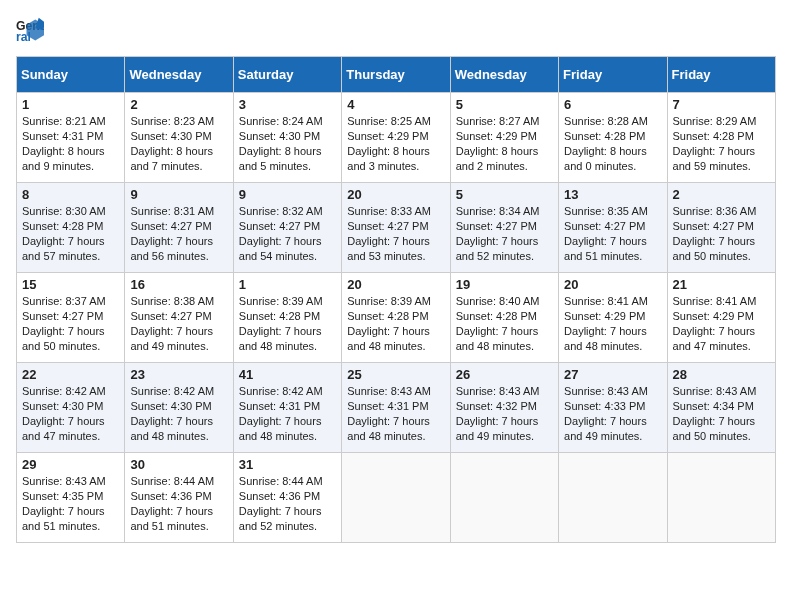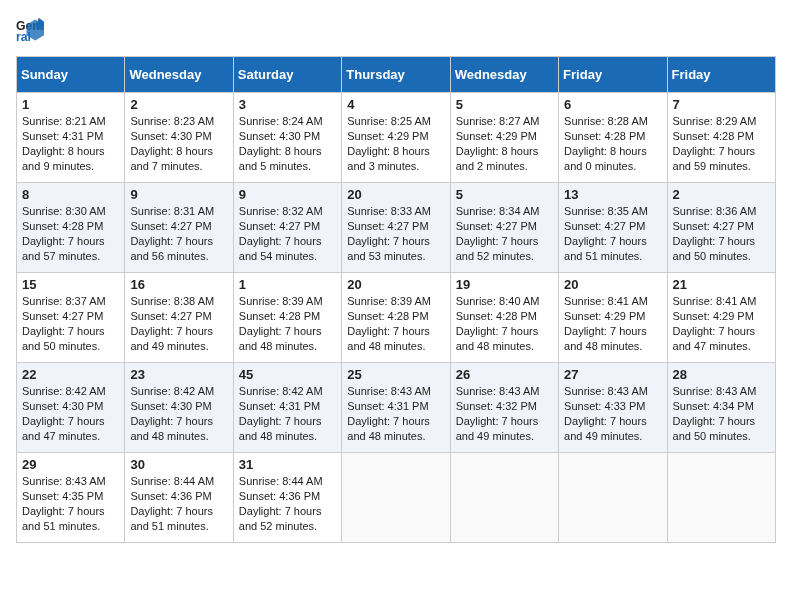--- a/index.html
+++ b/index.html
@@ -205,21 +205,21 @@
       <tr>
         <td>
           <span class="day-num">22</span>
           <div class="cell-text">Sunrise: 8:42 AM<br>Sunset: 4:30 PM<br>Daylight: 7 hours<br>and 47 minutes.</div>
         </td>
         <td>
           <span class="day-num">23</span>
           <div class="cell-text">Sunrise: 8:42 AM<br>Sunset: 4:30 PM<br>Daylight: 7 hours<br>and 48 minutes.</div>
         </td>
         <td>
-          <span class="day-num">45</span>
+          <span class="day-num">41</span>
           <div class="cell-text">Sunrise: 8:42 AM<br>Sunset: 4:31 PM<br>Daylight: 7 hours<br>and 48 minutes.</div>
         </td>
         <td>
           <span class="day-num">25</span>
           <div class="cell-text">Sunrise: 8:43 AM<br>Sunset: 4:31 PM<br>Daylight: 7 hours<br>and 48 minutes.</div>
         </td>
         <td>
           <span class="day-num">26</span>
           <div class="cell-text">Sunrise: 8:43 AM<br>Sunset: 4:32 PM<br>Daylight: 7 hours<br>and 49 minutes.</div>
         </td>

